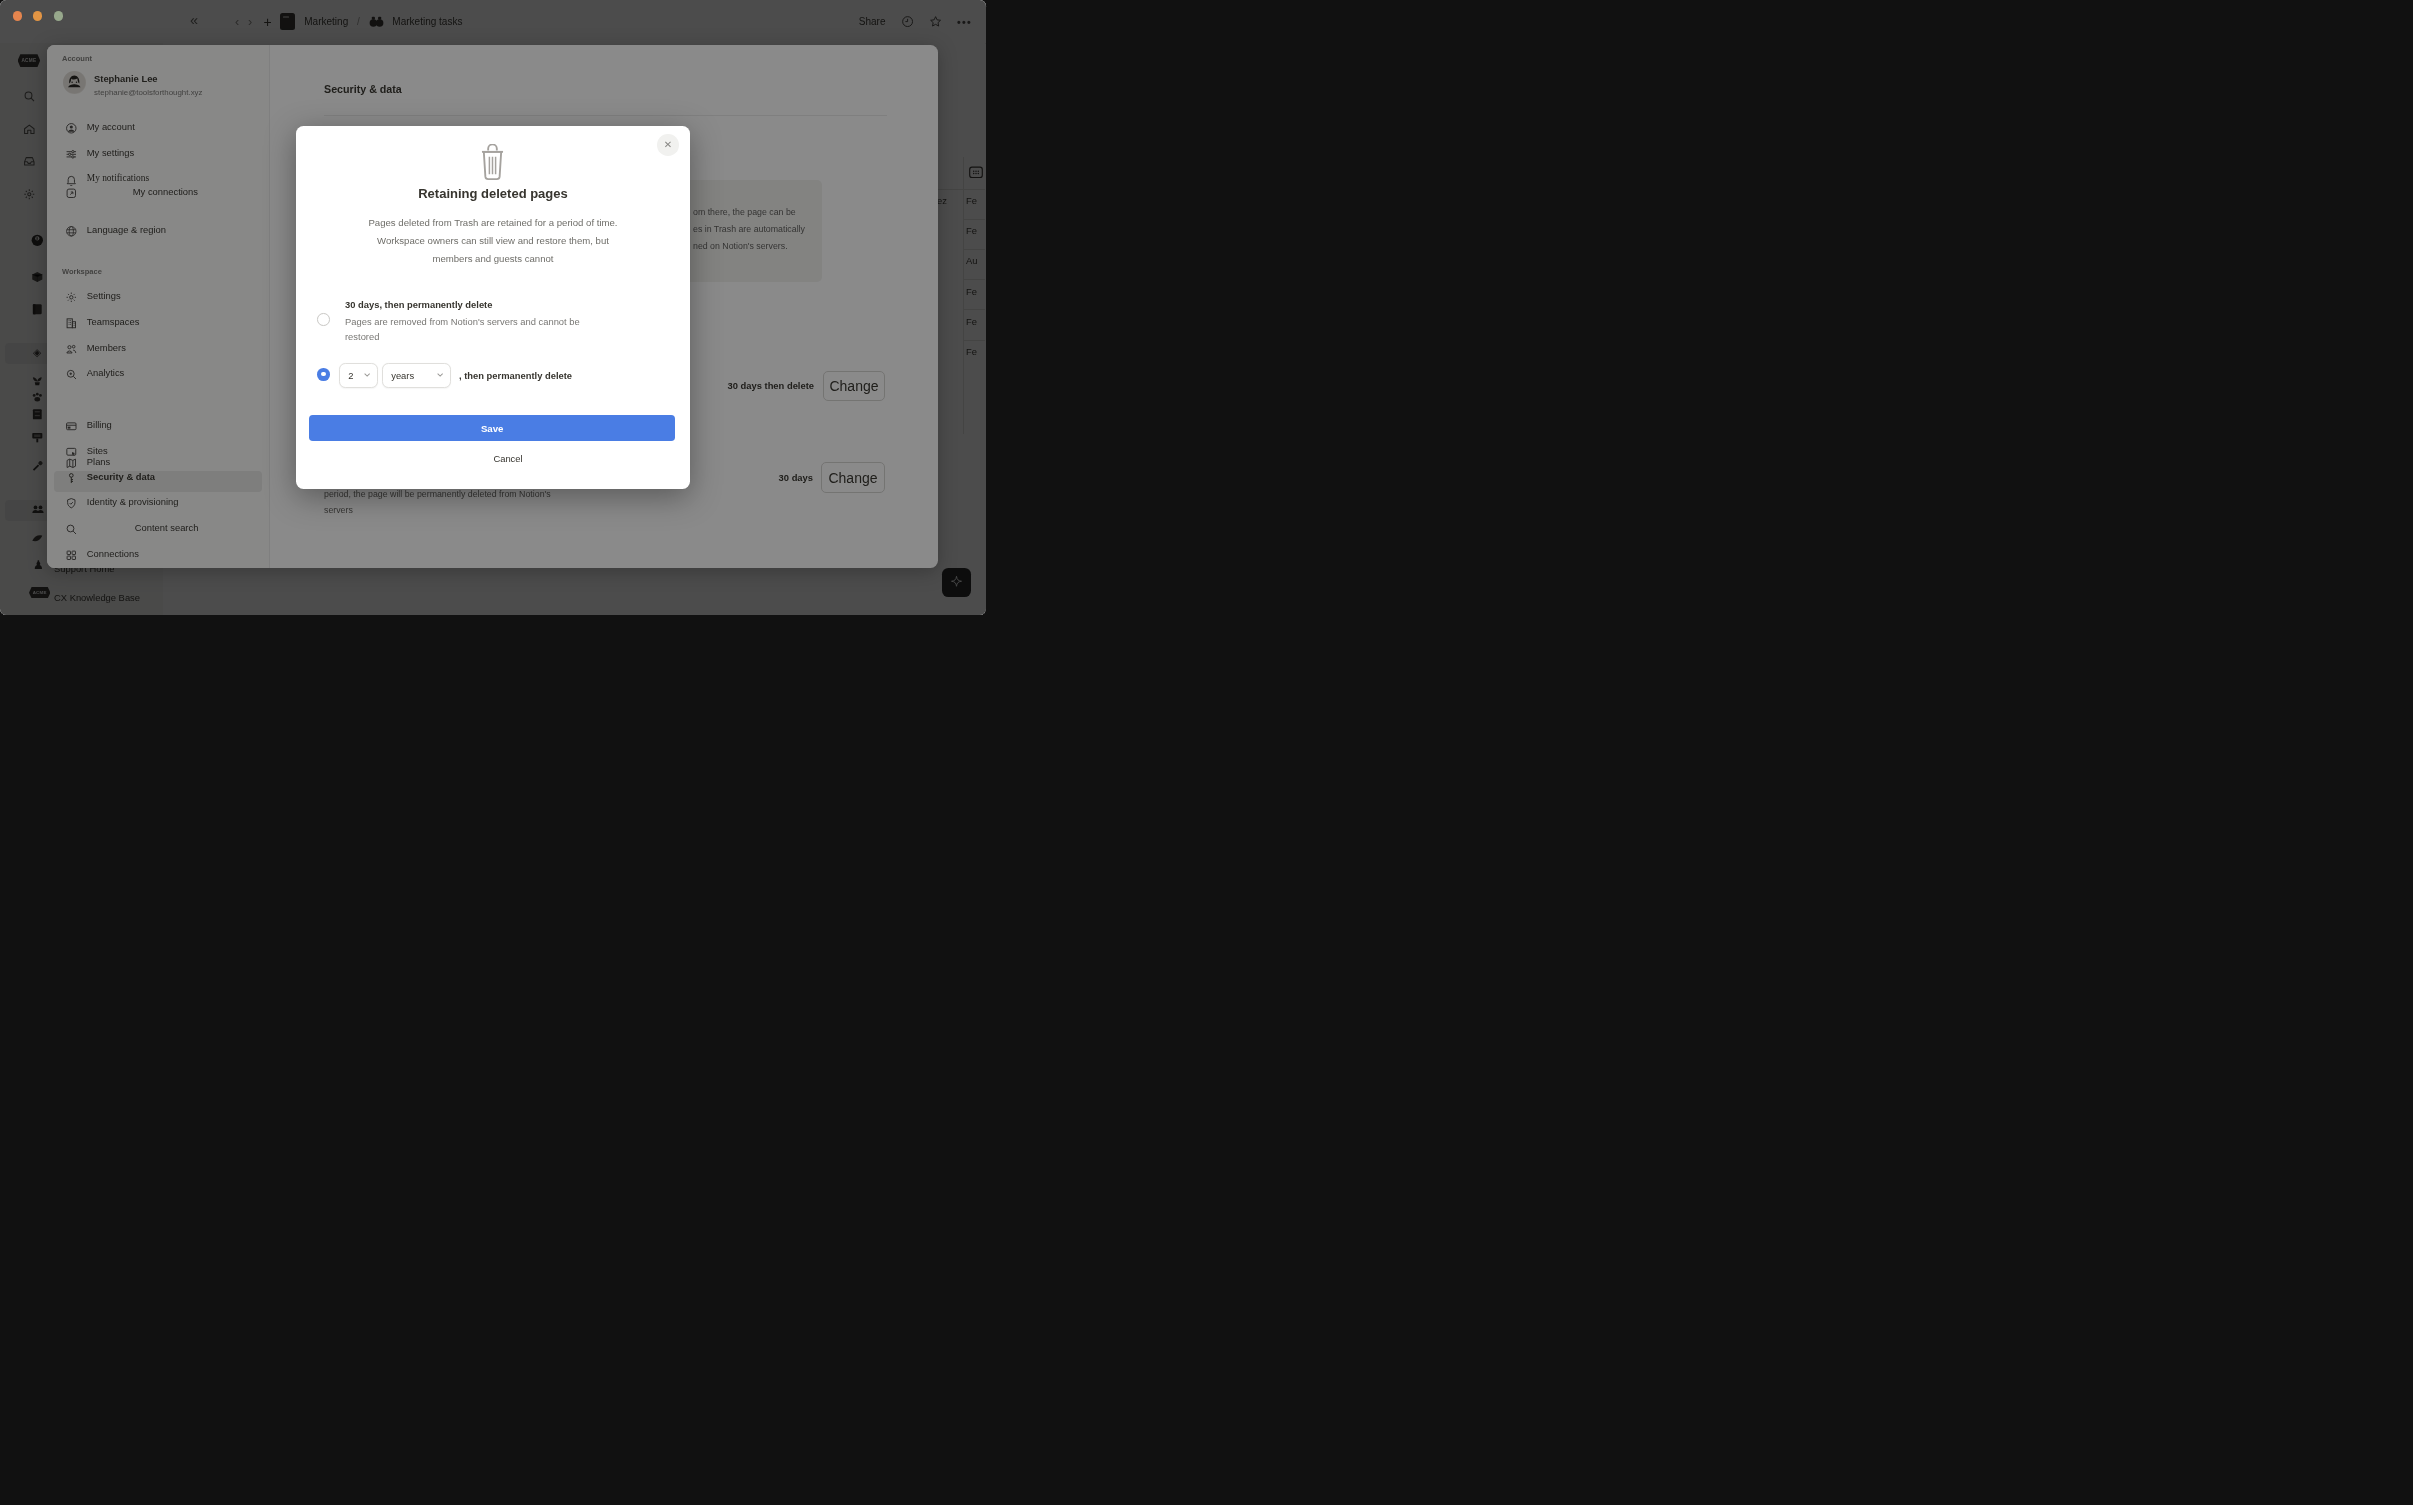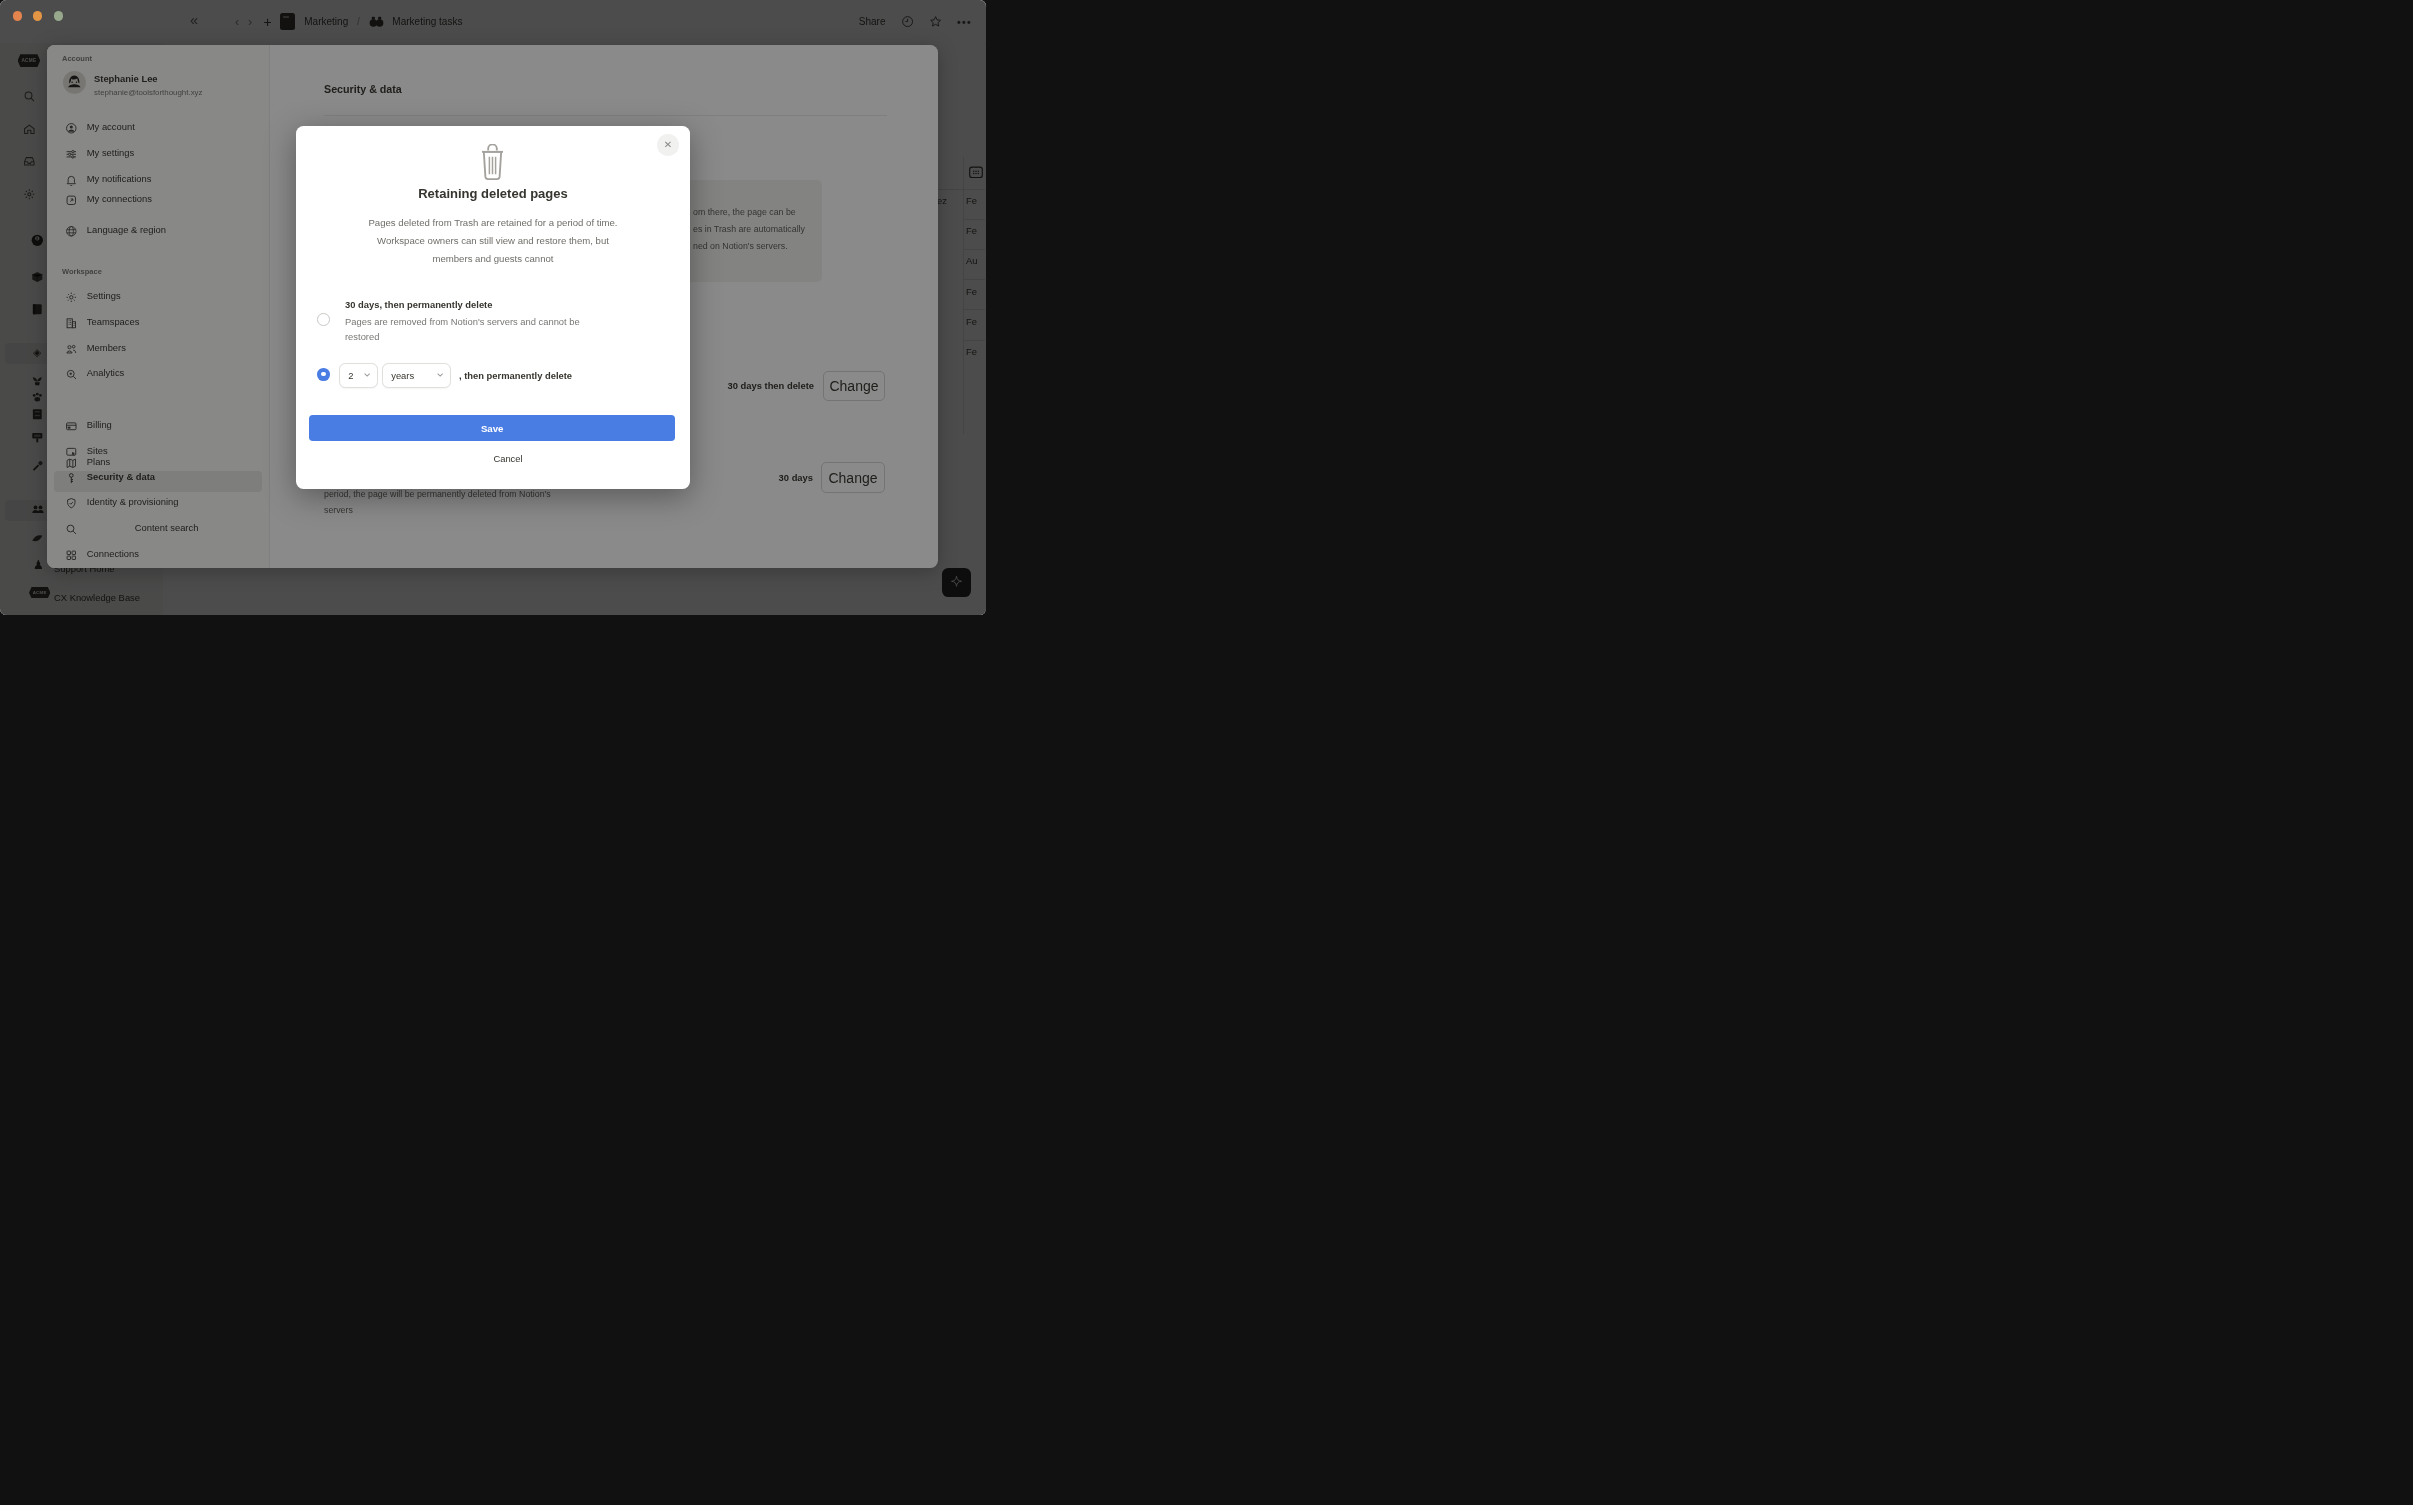--- a/index.html
+++ b/index.html
@@ -289,30 +289,30 @@
         <span class="sic">
             <svg width="12.6" height="12.6" viewBox="0 0 24 24" fill="none" stroke="#494744" stroke-width="1.8">
               <path d="M3 7h18M3 12h18M3 17h18"></path>
               <circle cx="15" cy="7" r="2.2" fill="#fbfbfa"></circle>
               <circle cx="9" cy="12" r="2.2" fill="#fbfbfa"></circle>
               <circle cx="15" cy="17" r="2.2" fill="#fbfbfa"></circle>
             </svg>
           </span>
         <span class="slb">My settings</span>
       </div>
-      <div class="srow" style="top:128px;">
+      <div class="srow" style="top:128px;font-family:Liberation Serif, serif;">
         <span class="sic">
             <svg width="12.6" height="12.6" viewBox="0 0 24 24" fill="none" stroke="#494744" stroke-width="1.8" stroke-linejoin="round">
               <path d="M6 16v-5.5a6 6 0 0 1 12 0V16l1.8 2.5H4.2z"></path>
               <path d="M10 21a2.2 2.2 0 0 0 4 0"></path>
             </svg>
           </span>
         <span class="slb">My notifications</span>
       </div>
-      <div class="srow" style="top:148px;">
+      <div class="srow" style="top:141px;gap:46px;">
         <span class="sic">
             <svg width="12.6" height="12.6" viewBox="0 0 24 24" fill="none" stroke="#494744" stroke-width="1.8">
               <rect x="4" y="4" width="16" height="16" rx="3.5"></rect>
               <path d="M10 14.5L15 9.5M11 9.5h4v4"></path>
             </svg>
           </span>
         <span class="slb">My connections</span>
       </div>
       <div class="srow" style="top:179px;">
         <span class="sic">

